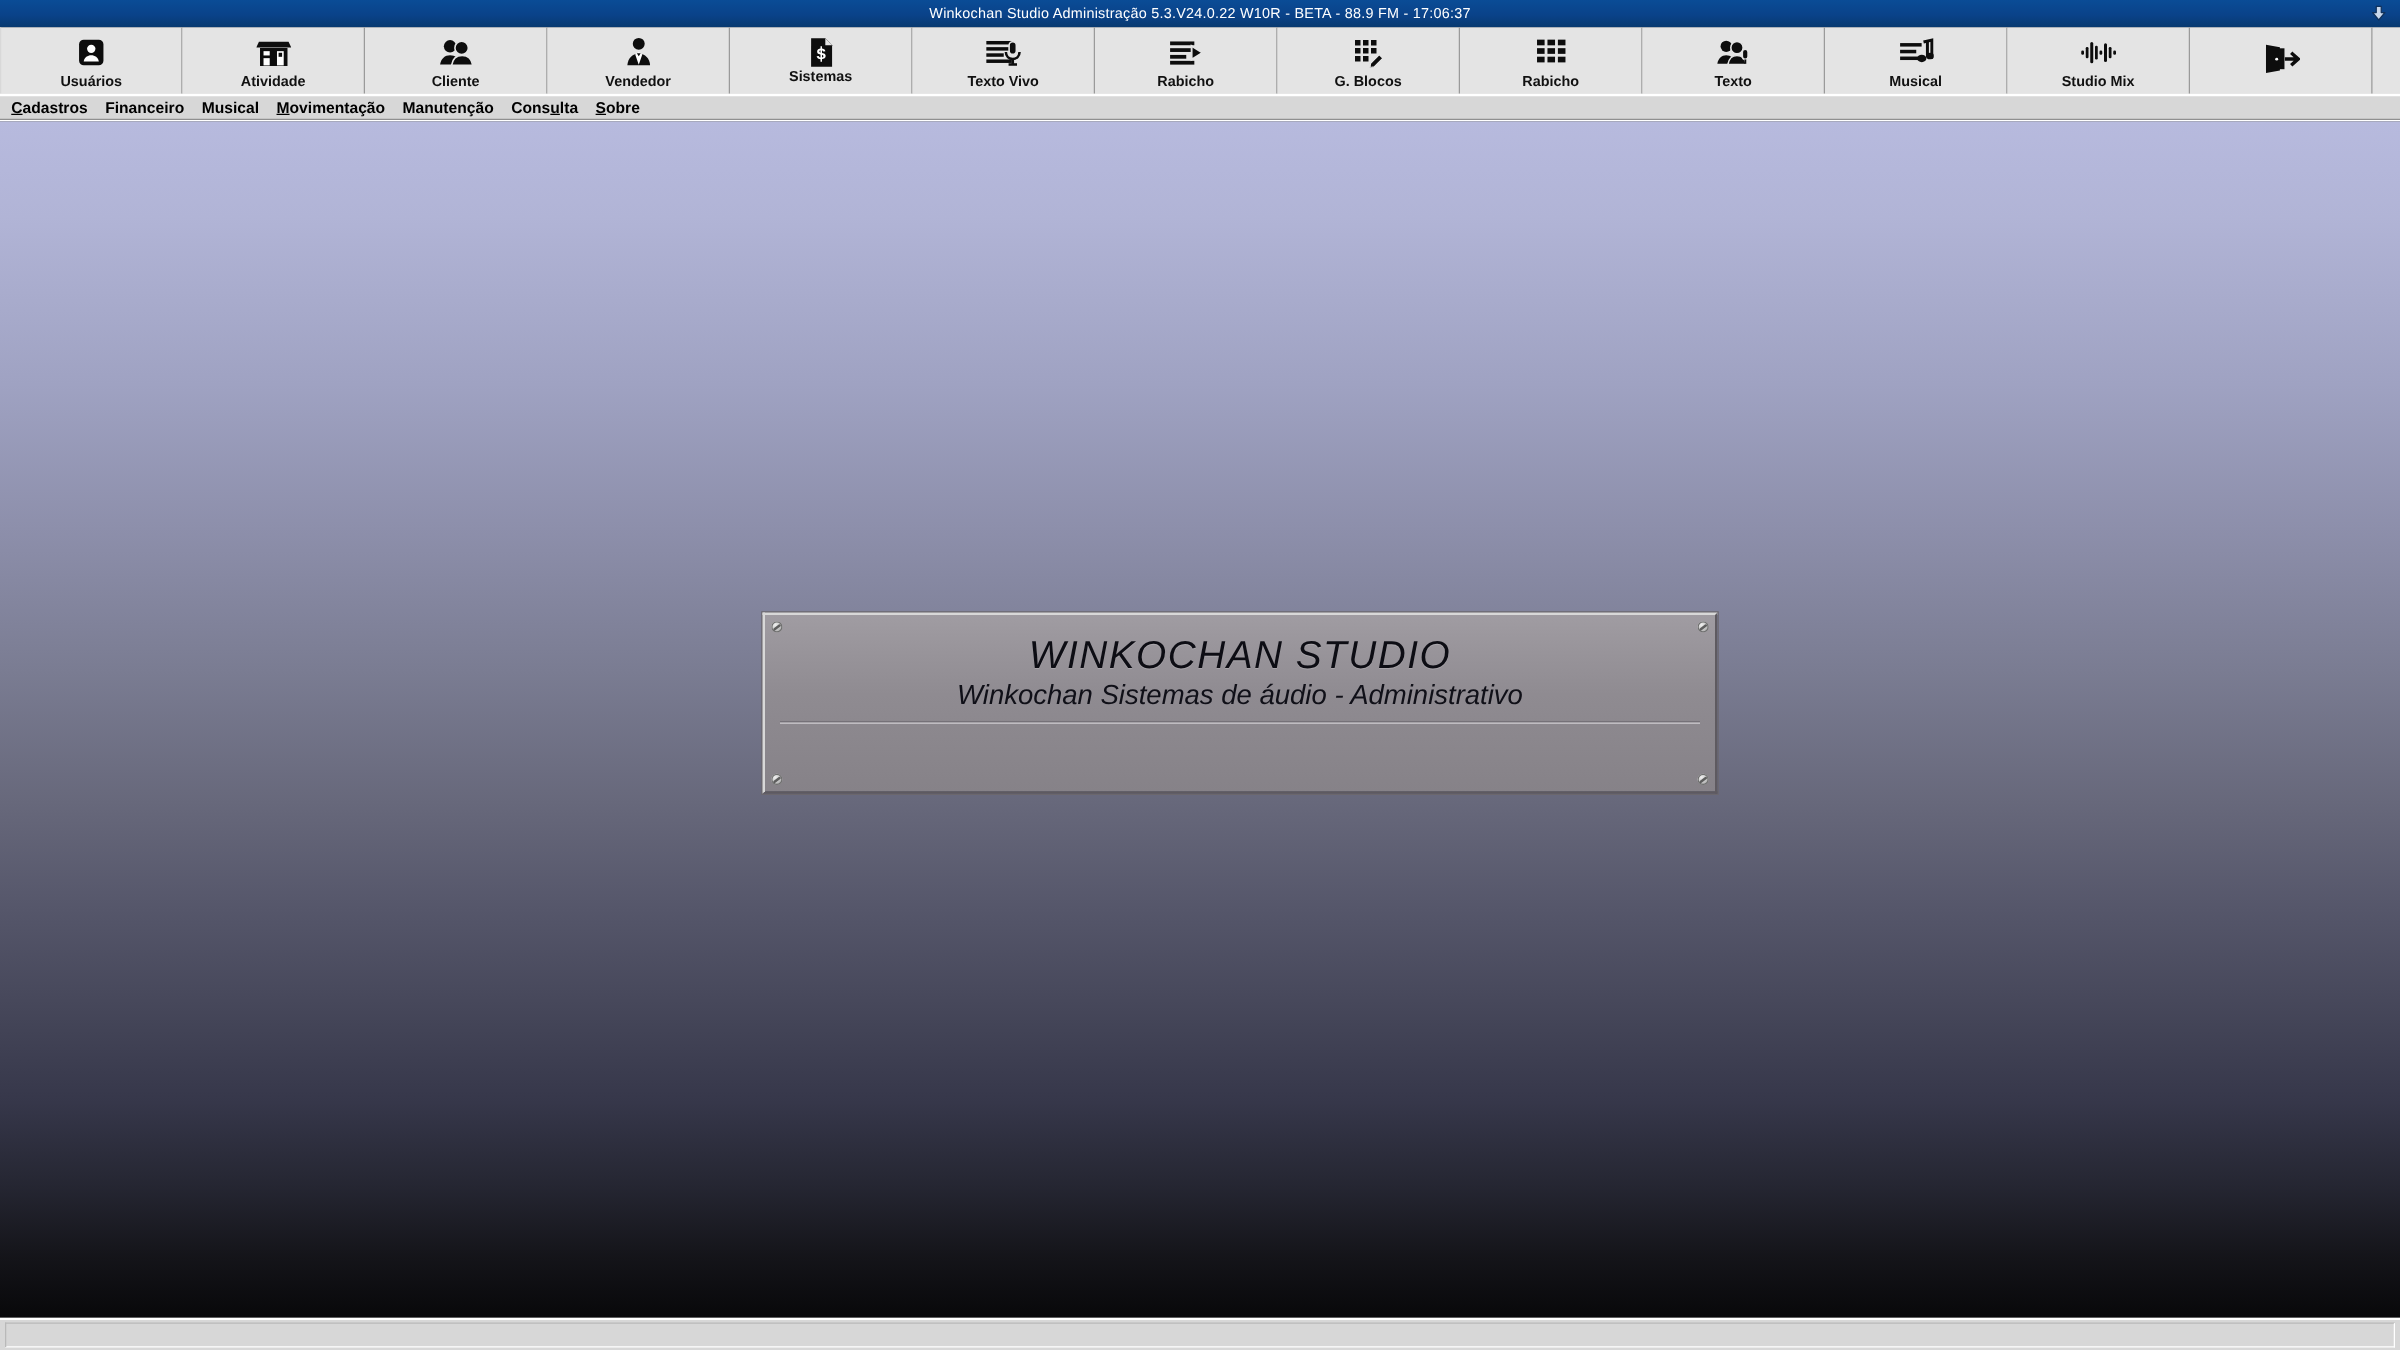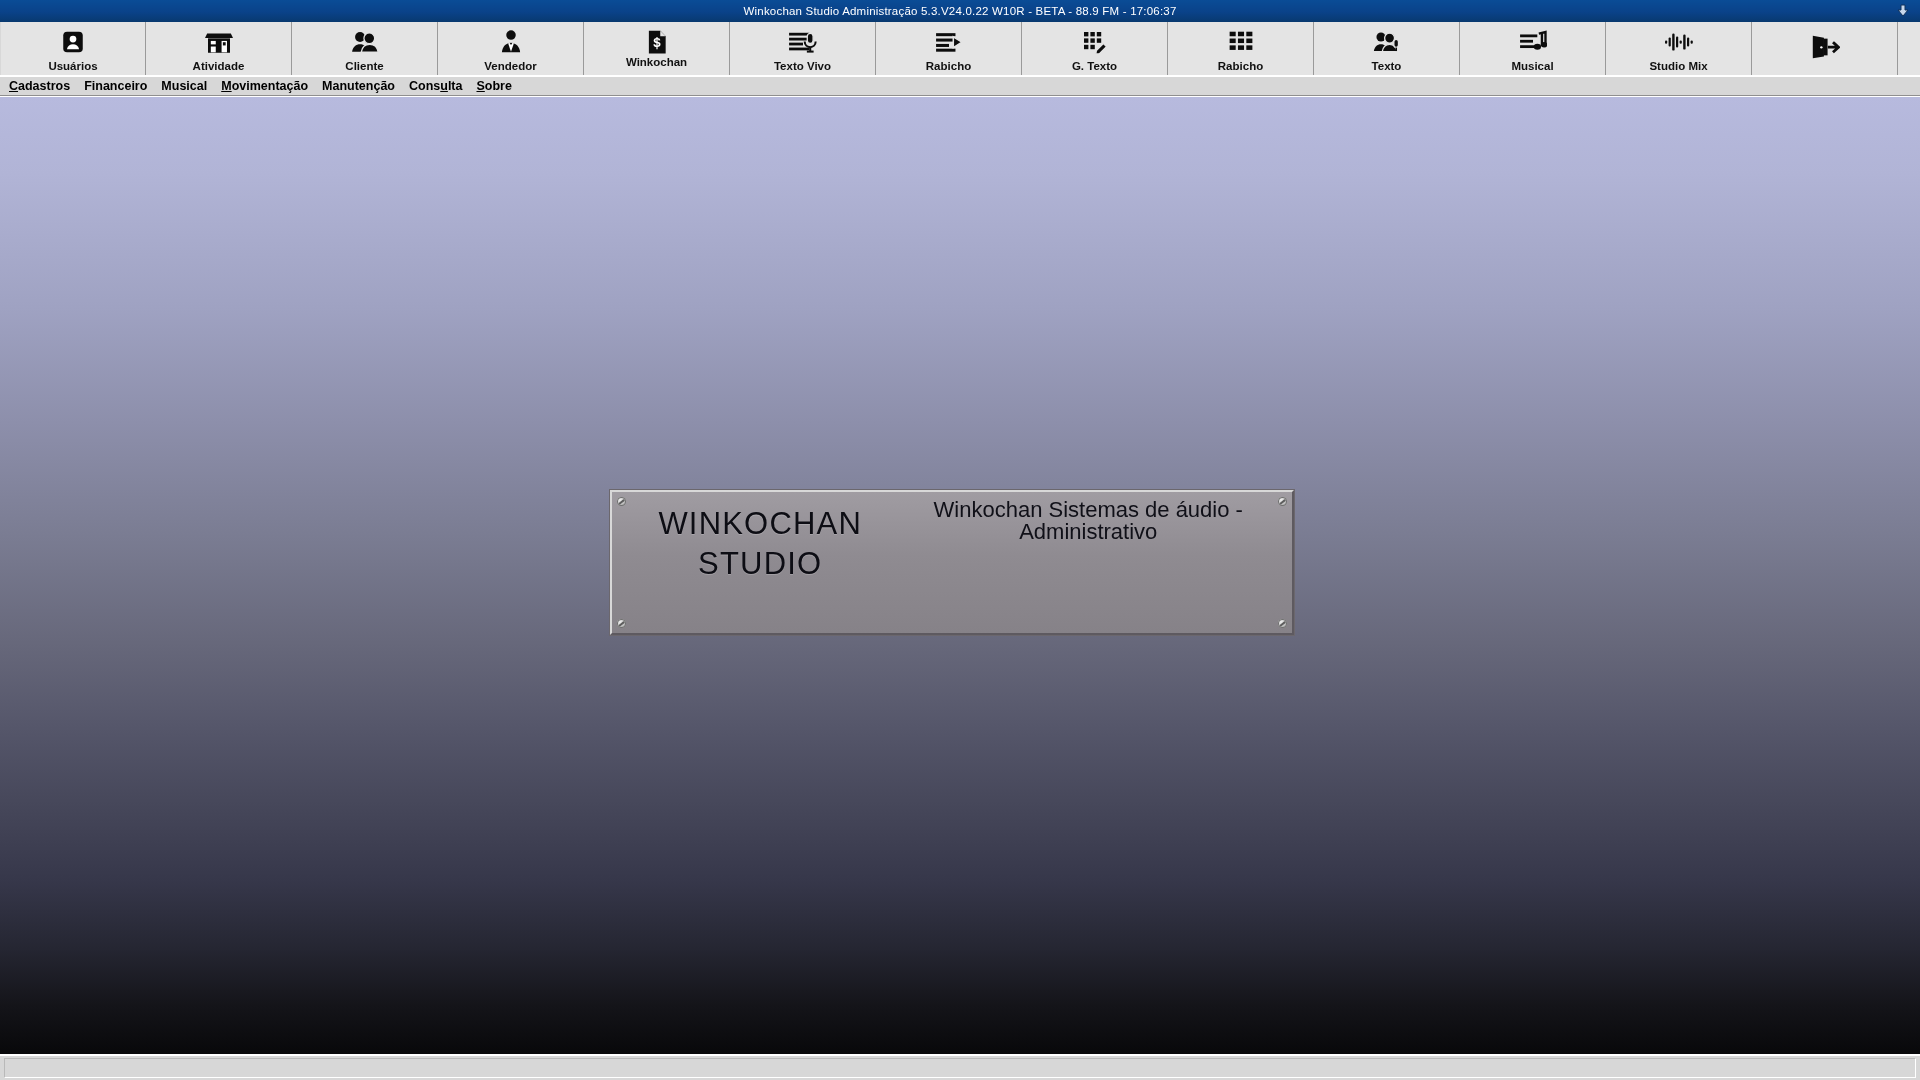--- a/index.html
+++ b/index.html
@@ -91,27 +91,27 @@
        #252632 89%,
        #141419 95%,
        #08080a 100%);
     border-top:1px solid #ffffff;
   }
 
   
   .panel{
     position:absolute;
     left:610px; top:393px;
-    width:684px; height:145px;
+    width:764px; height:145px;
     background:linear-gradient(to bottom,#a09ca2 0%,#8f8b91 45%,#868288 100%);
     border:2px solid;
     border-color:#d8d8d8 #5e5a60 #5e5a60 #d8d8d8;
     box-shadow:0 0 0 1px #6b676d;
     padding:6px 8px 8px 8px;
-    display:flex; flex-direction:row;
+    display:flex; flex-direction:column;font-style:italic;
   }
   .screw{
     position:absolute; width:9px; height:9px; border-radius:50%;
     background:radial-gradient(circle at 35% 32%, #efefef 0%, #c9c9c9 45%, #8d8d8d 100%);
     box-shadow:inset 0 0 0 1px #6f6f6f;
   }
   .screw::after{
     content:""; position:absolute; left:1px; top:4px; width:7px; height:1.5px;
     background:#5e5e5e; transform:rotate(-38deg); border-radius:1px;
   }
@@ -231,21 +231,21 @@
 
     <div class="tbtn tight">
       <span class="ico">
         <svg width="22" height="26" viewBox="0 0 20 24">
             <path d="M2.5 1.5h10.6L18 6.6V22.5H2.5z" fill="#0d0d0d"></path>
             <path d="M13 1.5 18 6.6h-5z" fill="#e4e4e4"></path>
             <text x="10" y="17" font-family="Liberation Sans, sans-serif" font-size="11" font-weight="bold" fill="#ffffff" text-anchor="middle">S</text>
             <path d="M10 7.4v11.4" stroke="#ffffff" stroke-width="1.1"></path>
           </svg>
       </span>
-      <span class="lbl">Winkochan</span>
+      <span class="lbl">Sistemas</span>
     </div>
 
     <div class="tbtn">
       <span class="ico">
         <svg width="30" height="24" viewBox="0 0 28 22">
             <rect x="1" y="2.4" width="19" height="2.6" fill="#0d0d0d"></rect>
             <rect x="1" y="7" width="19" height="2.6" fill="#0d0d0d"></rect>
             <rect x="1" y="11.6" width="13" height="2.6" fill="#0d0d0d"></rect>
             <rect x="1" y="16.2" width="19" height="2.6" fill="#0d0d0d"></rect>
             <rect x="18" y="3" width="5.4" height="9.4" rx="2.7" fill="#0d0d0d" stroke="#e4e4e4" stroke-width="1.2"></rect>
@@ -279,21 +279,21 @@
               <rect x="14.8" y="2" width="4.4" height="4.4"></rect>
             <rect x="2" y="8.4" width="4.4" height="4.4"></rect>
               <rect x="8.4" y="8.4" width="4.4" height="4.4"></rect>
               <rect x="14.8" y="8.4" width="4.4" height="4.4"></rect>
             <rect x="2" y="14.8" width="4.4" height="4.4"></rect>
               <rect x="8.4" y="14.8" width="4.4" height="4.4"></rect>
           </g>
           <path d="M14.4 20.6 21.4 13.6l3 3-7 7-3.6.6z" fill="#0d0d0d" stroke="#e4e4e4" stroke-width="1.2"></path>
         </svg>
       </span>
-      <span class="lbl">G. Texto</span>
+      <span class="lbl">G. Blocos</span>
     </div>
 
     <div class="tbtn">
       <span class="ico">
         <svg width="26" height="24" viewBox="0 0 24 22">
           <g fill="#0d0d0d">
             <rect x="1.5" y="1.5" width="5.6" height="4.2"></rect>
               <rect x="9.2" y="1.5" width="5.6" height="4.2"></rect>
               <rect x="16.9" y="1.5" width="5.6" height="4.2"></rect>
             <rect x="1.5" y="7.8" width="5.6" height="4.2"></rect>

